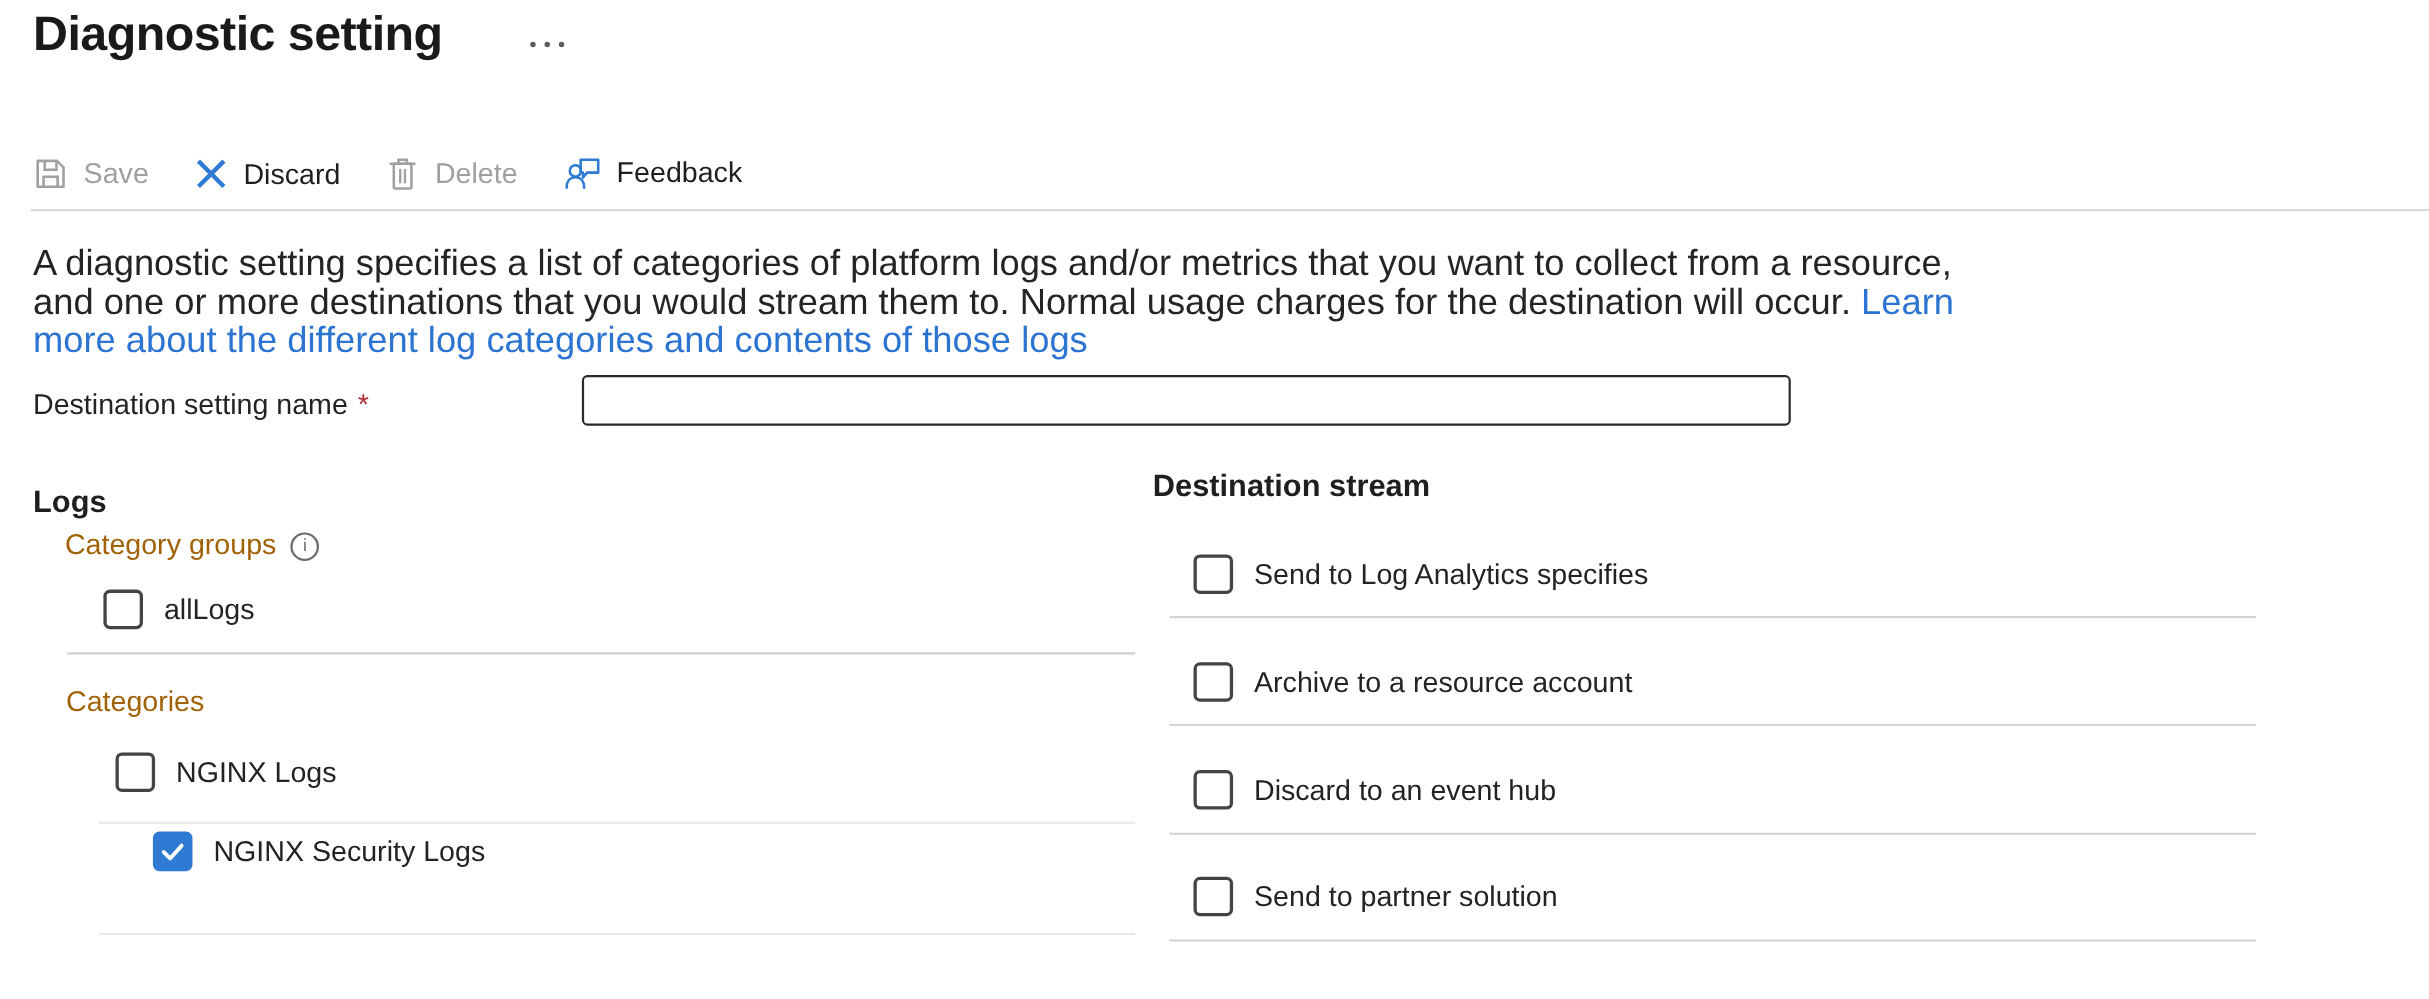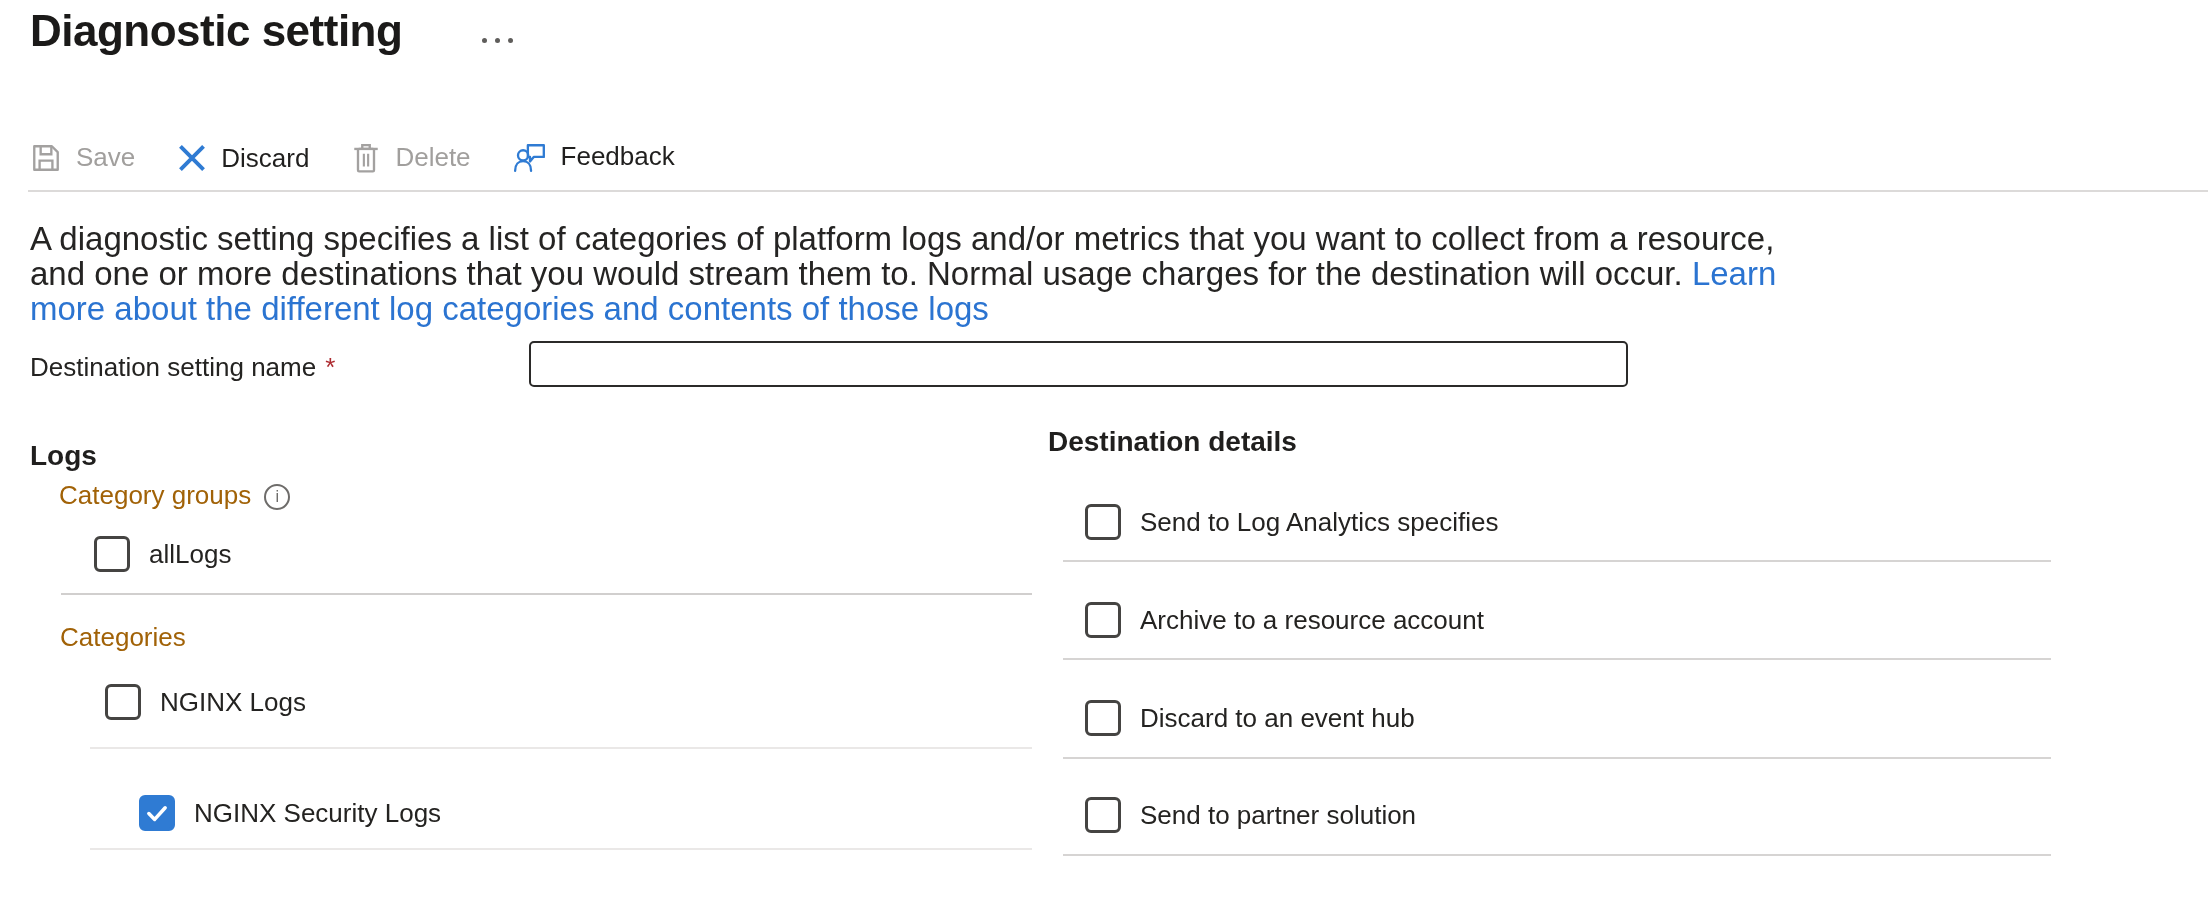--- a/index.html
+++ b/index.html
@@ -86,21 +86,21 @@
     border:3px solid #454442; border-radius:6px; background:#fff;
     display:flex; align-items:center; justify-content:center;
   }
   .cb.checked { background:#2f7bd3; border-color:#2f7bd3; }
   .cb svg { display:none; }
   .cb.checked svg { display:block; }
   .cb-label { font-size:26px; color:#242321; white-space:nowrap; }
 
   .row-alllogs { left:94px;  top:536px; }
   .row-nginx   { left:105px; top:684px; }
-  .row-nginxsec{ left:103px; top:795px;padding-left:36px; }
+  .row-nginxsec{ left:103px; top:756px;padding-left:36px; }
 
   .row-dest1 { left:1085px; top:504px; }
   .row-dest2 { left:1085px; top:602px; }
   .row-dest3 { left:1085px; top:700px; }
   .row-dest4 { left:1085px; top:797px; }
 
   
   .hdiv { position:absolute; height:2px; }
   .div-logs-a { left:61px; top:593px; width:971px; background:#d1cfce; }
   .div-logs-b { left:90px; top:747px; width:942px; background:#eae8e7; }
@@ -205,21 +205,21 @@
   <span class="cb checked">
     <svg width="28" height="28" viewBox="0 0 24 24">
       <path d="M5 12.5 l5 5 L19 7.5" stroke="#fff" stroke-width="3" fill="none" stroke-linecap="round" stroke-linejoin="round"></path>
     </svg>
   </span>
   <span class="cb-label">NGINX Security Logs</span>
 </div>
 
 <div class="hdiv div-logs-c"></div>
 
-<div class="abs section-h dest-h">Destination details</div>
+<div class="abs section-h dest-h">Destination stream</div>
 
 <div class="abs cb-row row-dest1">
   <span class="cb">
     
   </span>
   <span class="cb-label">Send to Log Analytics specifies</span>
 </div>
 <div class="hdiv div-dest-1"></div>
 
 <div class="abs cb-row row-dest2">

